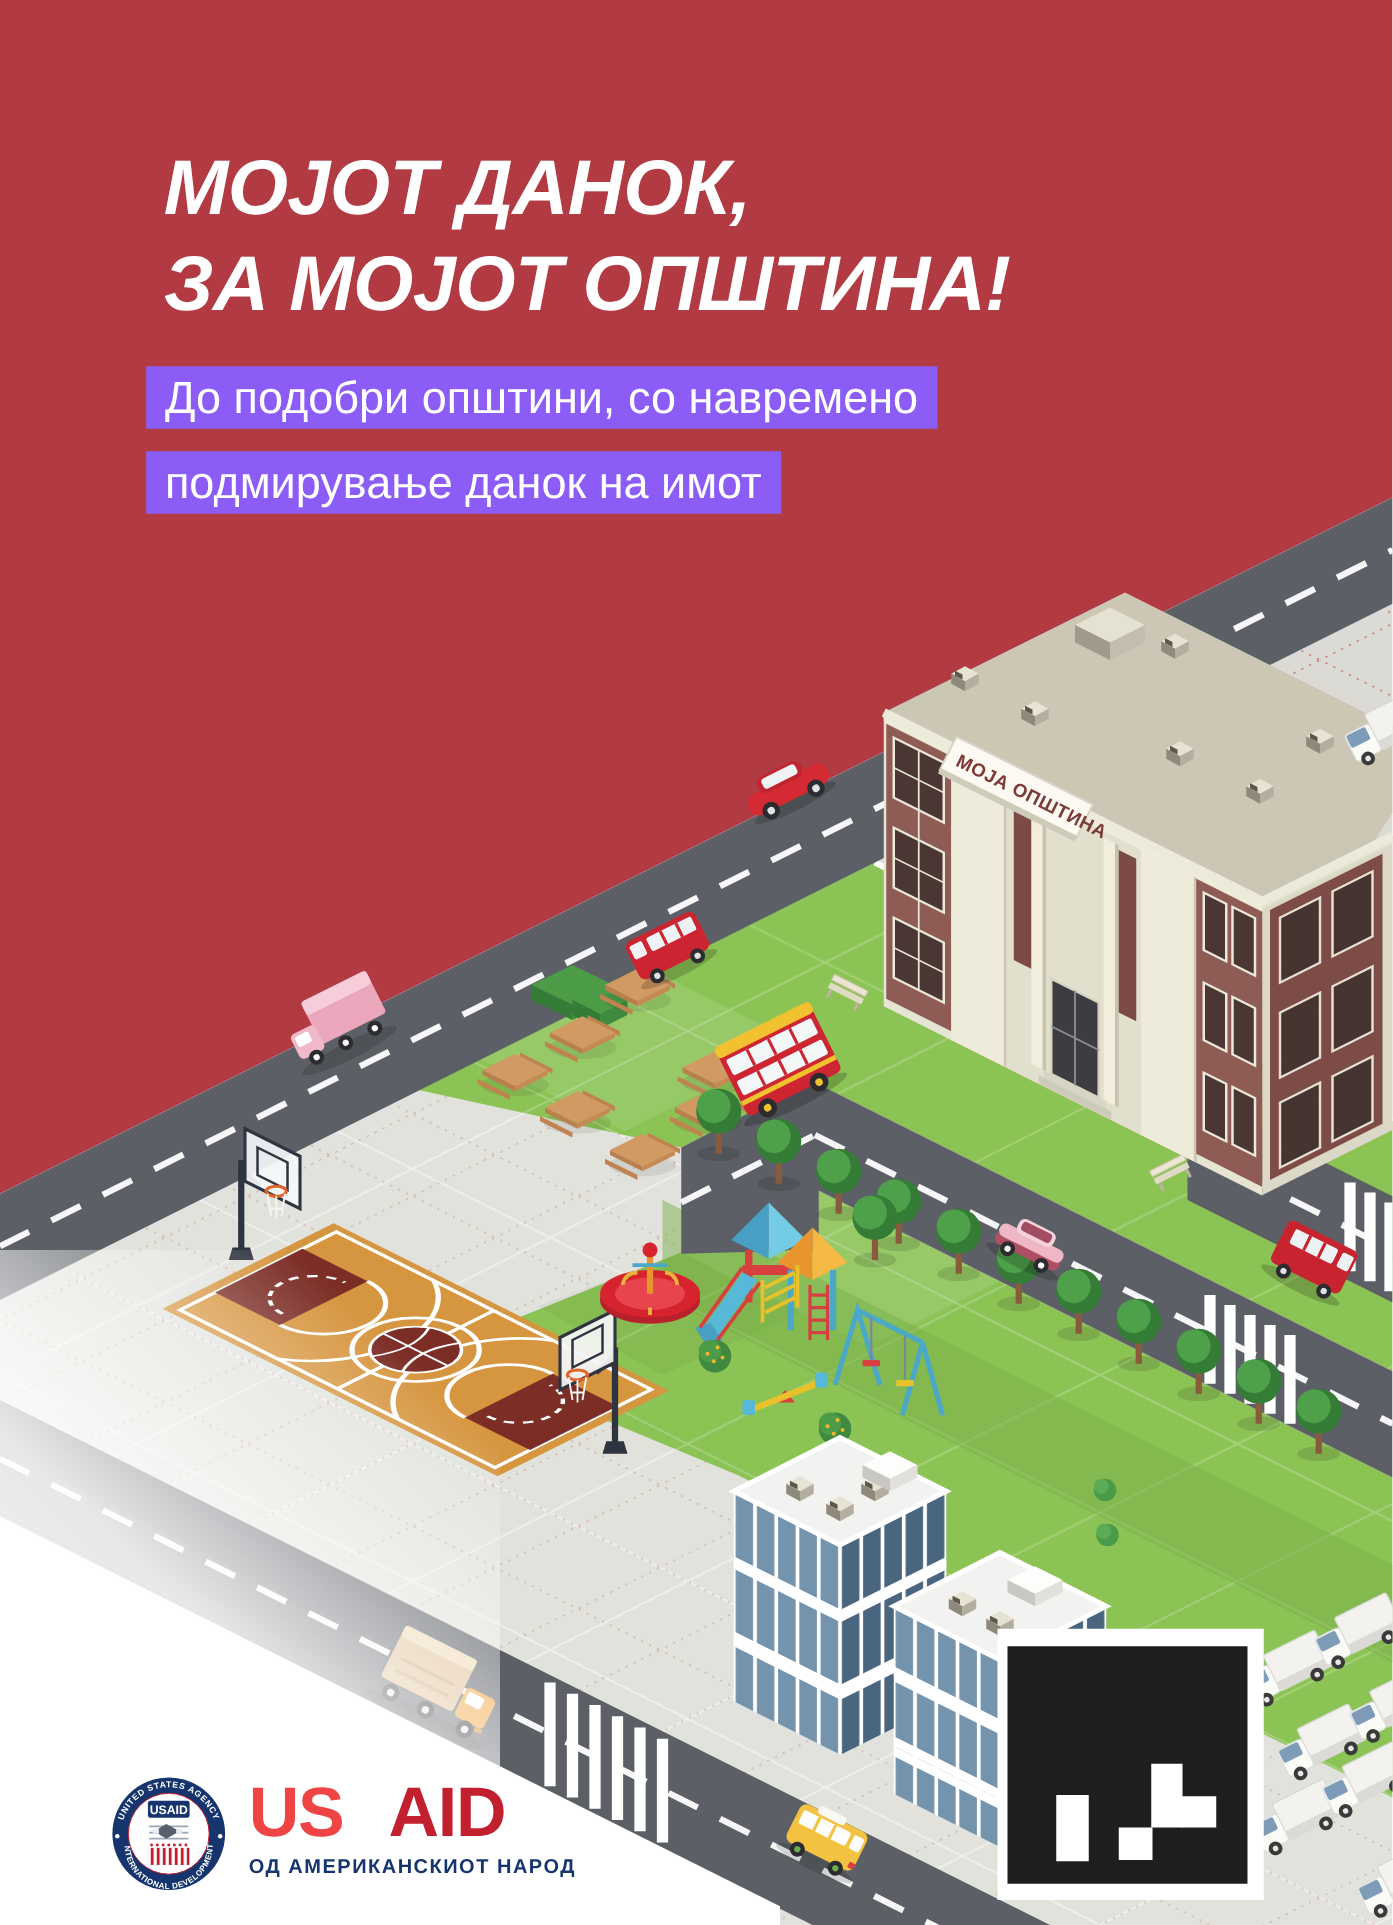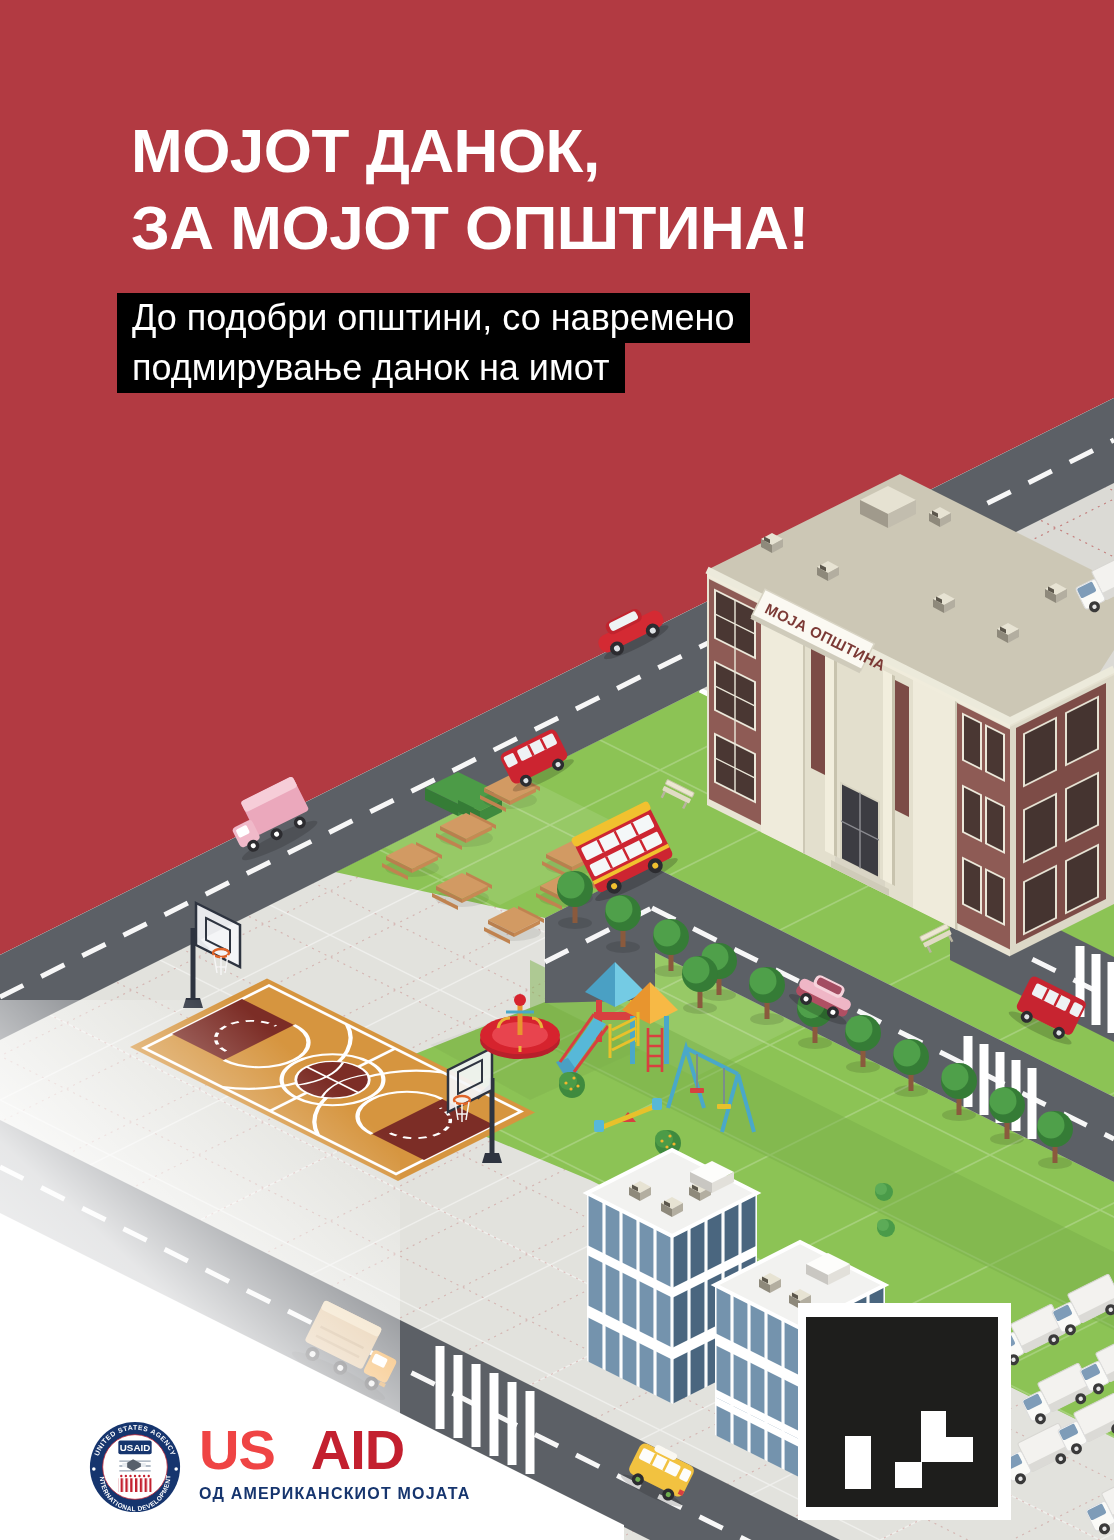--- a/index.html
+++ b/index.html
@@ -3,27 +3,27 @@
 <meta charset="utf-8">
 <style>
   html,body{margin:0;padding:0;}
   body{width:1114px;height:1540px;position:relative;overflow:hidden;background:#fff;
        font-family:"Liberation Sans", sans-serif;}
   .page{position:absolute;inset:0;width:1114px;height:1540px;}
   svg.scene{position:absolute;left:0;top:0;}
   
   .title-block{position:absolute;left:131px;top:112px;color:#fff;z-index:5;}
   .title-block h1{margin:0;font-size:62px;line-height:77px;font-weight:800;
-     letter-spacing:-0.5px;white-space:nowrap;}
+     letter-spacing:-0.5px;white-space:nowrap;font-style:italic;}
   
   .banner-line{position:absolute;left:117px;height:50px;line-height:50px;
-     background:#000000;color:#fff;font-size:36px;font-weight:400;
+     background:#8b5cf6;color:#fff;font-size:36px;font-weight:400;
      padding:0 16px 0 15px;white-space:nowrap;z-index:5;}
   .banner-line.l1{top:293px;}
-  .banner-line.l2{top:343px;}
+  .banner-line.l2{top:361px;}
   
   .usaid{position:absolute;left:86px;top:1418px;display:flex;align-items:flex-start;
      gap:15px;z-index:6;}
   .usaid .wordmark{font-size:56px;font-weight:800;letter-spacing:-1px;line-height:1;
      margin-top:4px;}
   .usaid .wordmark .us{color:#ef4444;}
   .usaid .wordmark .aid{color:#c3202f;margin-left:36px;}
   .usaid .tagline{font-size:16px;font-weight:700;color:#16356e;letter-spacing:1.2px;
      margin-top:7px;}
   
@@ -614,17 +614,17 @@
             <circle cx="0" cy="9.2" r="1.2"></circle>
         <circle cx="4.6" cy="9.2" r="1.2"></circle>
             <circle cx="9.3" cy="9.2" r="1.2"></circle>
         <circle cx="14" cy="9.2" r="1.2"></circle>
       </g>
       <rect x="-17" y="11.5" width="34" height="14" fill="url(#stripes)"></rect>
     </g>
   </svg>
   <div>
     <div class="wordmark"><span class="us">US</span><span class="aid">AID</span></div>
-    <div class="tagline">ОД АМЕРИКАНСКИОТ МОЈАТА</div>
+    <div class="tagline">ОД АМЕРИКАНСКИОТ НАРОД</div>
   </div>
 </div>
 
 </div>
 
 </body></html>

